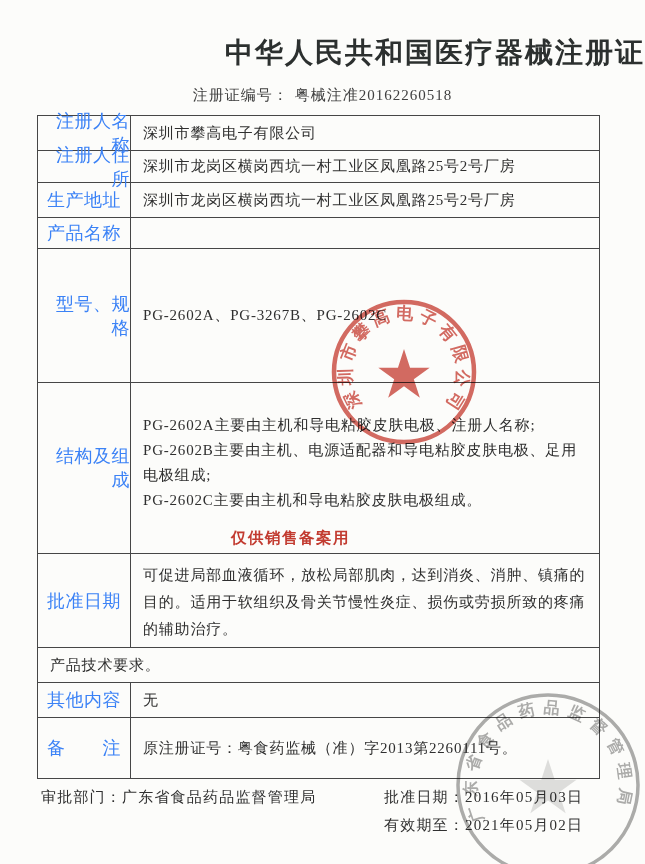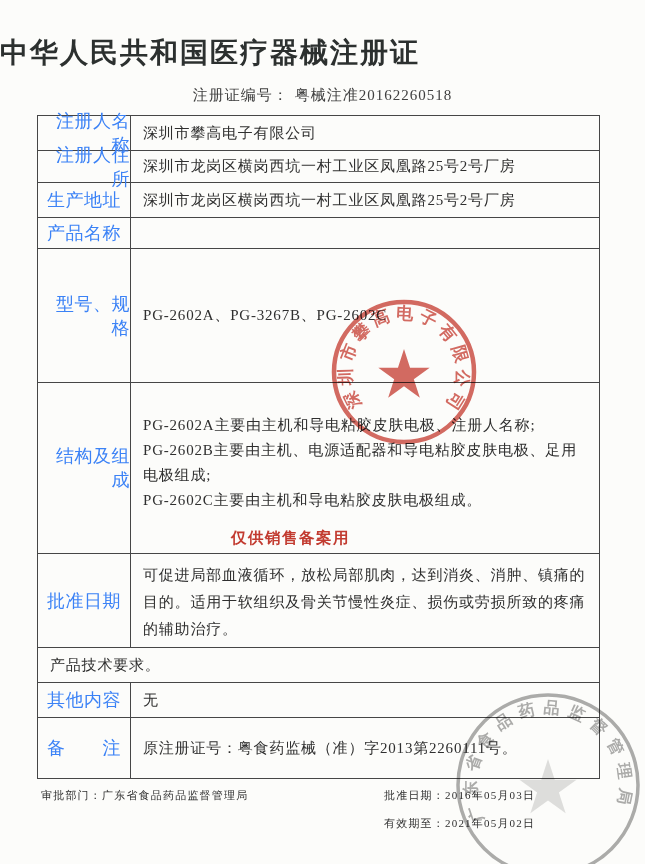--- a/index.html
+++ b/index.html
@@ -3,21 +3,21 @@
 <meta charset="utf-8">
 <style>
   html,body{margin:0;padding:0;background:#e9e9e9;}
   .page{
     position:relative;width:645px;height:864px;margin:0 auto;
     background:#fcfcfa;overflow:hidden;
     font-family:"Liberation Serif","DejaVu Serif",serif;
     color:#2e2e2e;
   }
   .title{
-    position:absolute;top:34px;left:0;width:100%;text-align:left;
+    position:absolute;top:34px;left:0;width:100%;text-align:right;
     font-size:28px;font-weight:bold;letter-spacing:2px;color:#2c302f;
   }
   .certno{
     position:absolute;top:86px;left:0;width:100%;text-align:center;
     font-size:15px;letter-spacing:1px;color:#404040;
   }
   .certno .num{margin-left:6px;}
   .cert-table{
     position:absolute;left:37px;top:115px;width:563px;
     border:1.5px solid #464646;box-sizing:border-box;background:transparent;
@@ -35,21 +35,21 @@
     padding:2px 8px 2px 12px;font-size:15px;letter-spacing:0.8px;
     line-height:1.5;color:#2f2f2f;
   }
   .cell-value.block{display:block;}
   .comp-cell{position:relative;padding-top:30px;line-height:25px;}
   .scope-cell{padding-top:8px;line-height:27px;}
   .red-note{
     position:absolute;left:100px;bottom:3px;
     color:#c23b30;font-weight:bold;font-size:15.5px;letter-spacing:1.5px;margin-top:48px;
   }
-  .footer-line{position:absolute;font-size:11px;letter-spacing:1.2px;color:#303030;white-space:nowrap;}
+  .footer-line{position:absolute;font-size:15px;letter-spacing:1.2px;color:#303030;white-space:nowrap;}
   .f-dept{left:41px;top:788px;}
   .f-date{left:384px;top:788px;}
   .f-valid{left:384px;top:816px;}
   .seal{position:absolute;pointer-events:none;mix-blend-mode:multiply;}
   .seal-company{left:329px;top:297px;opacity:0.82;}
   .seal-authority{left:453px;top:690px;opacity:0.72;}
   svg text{font-family:"Liberation Serif","DejaVu Serif",serif;font-weight:bold;}
 </style>
 </head>
 <body>

